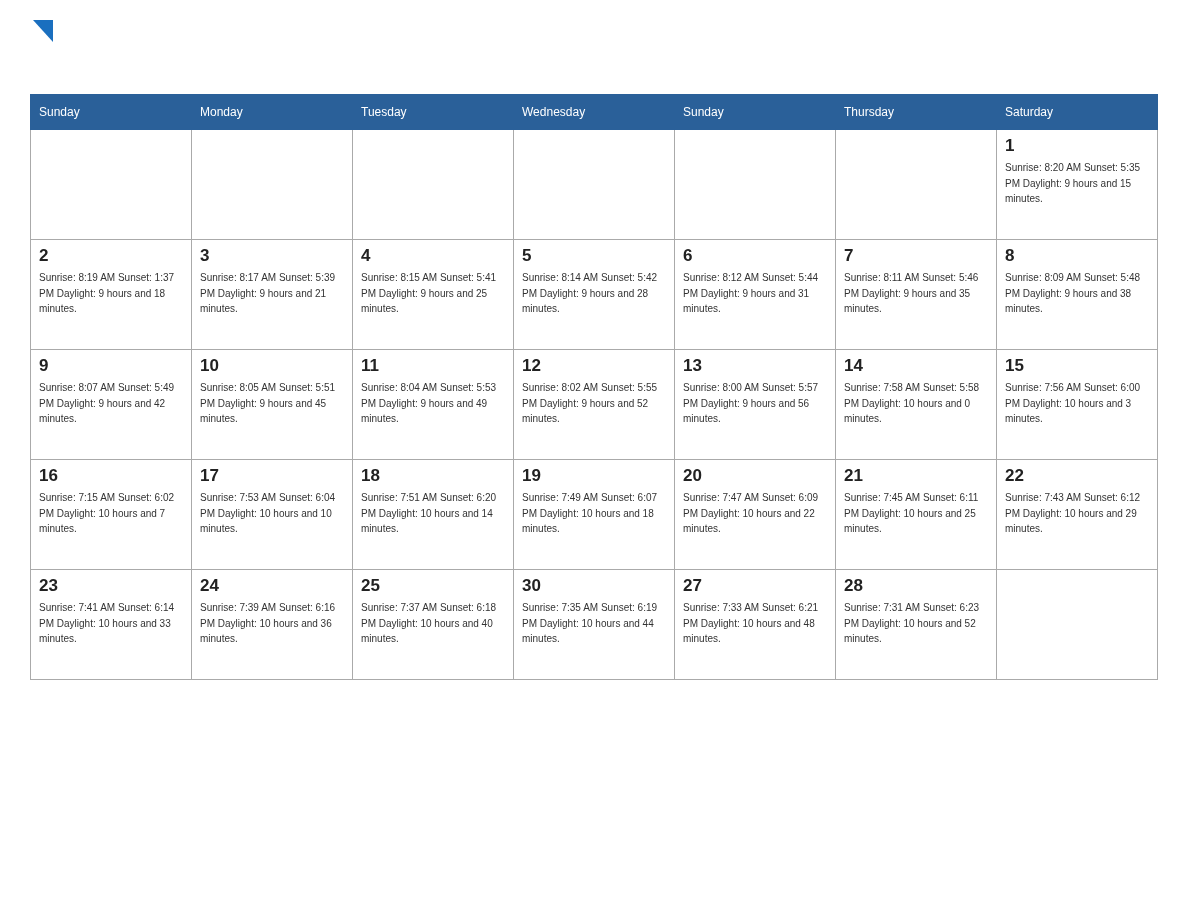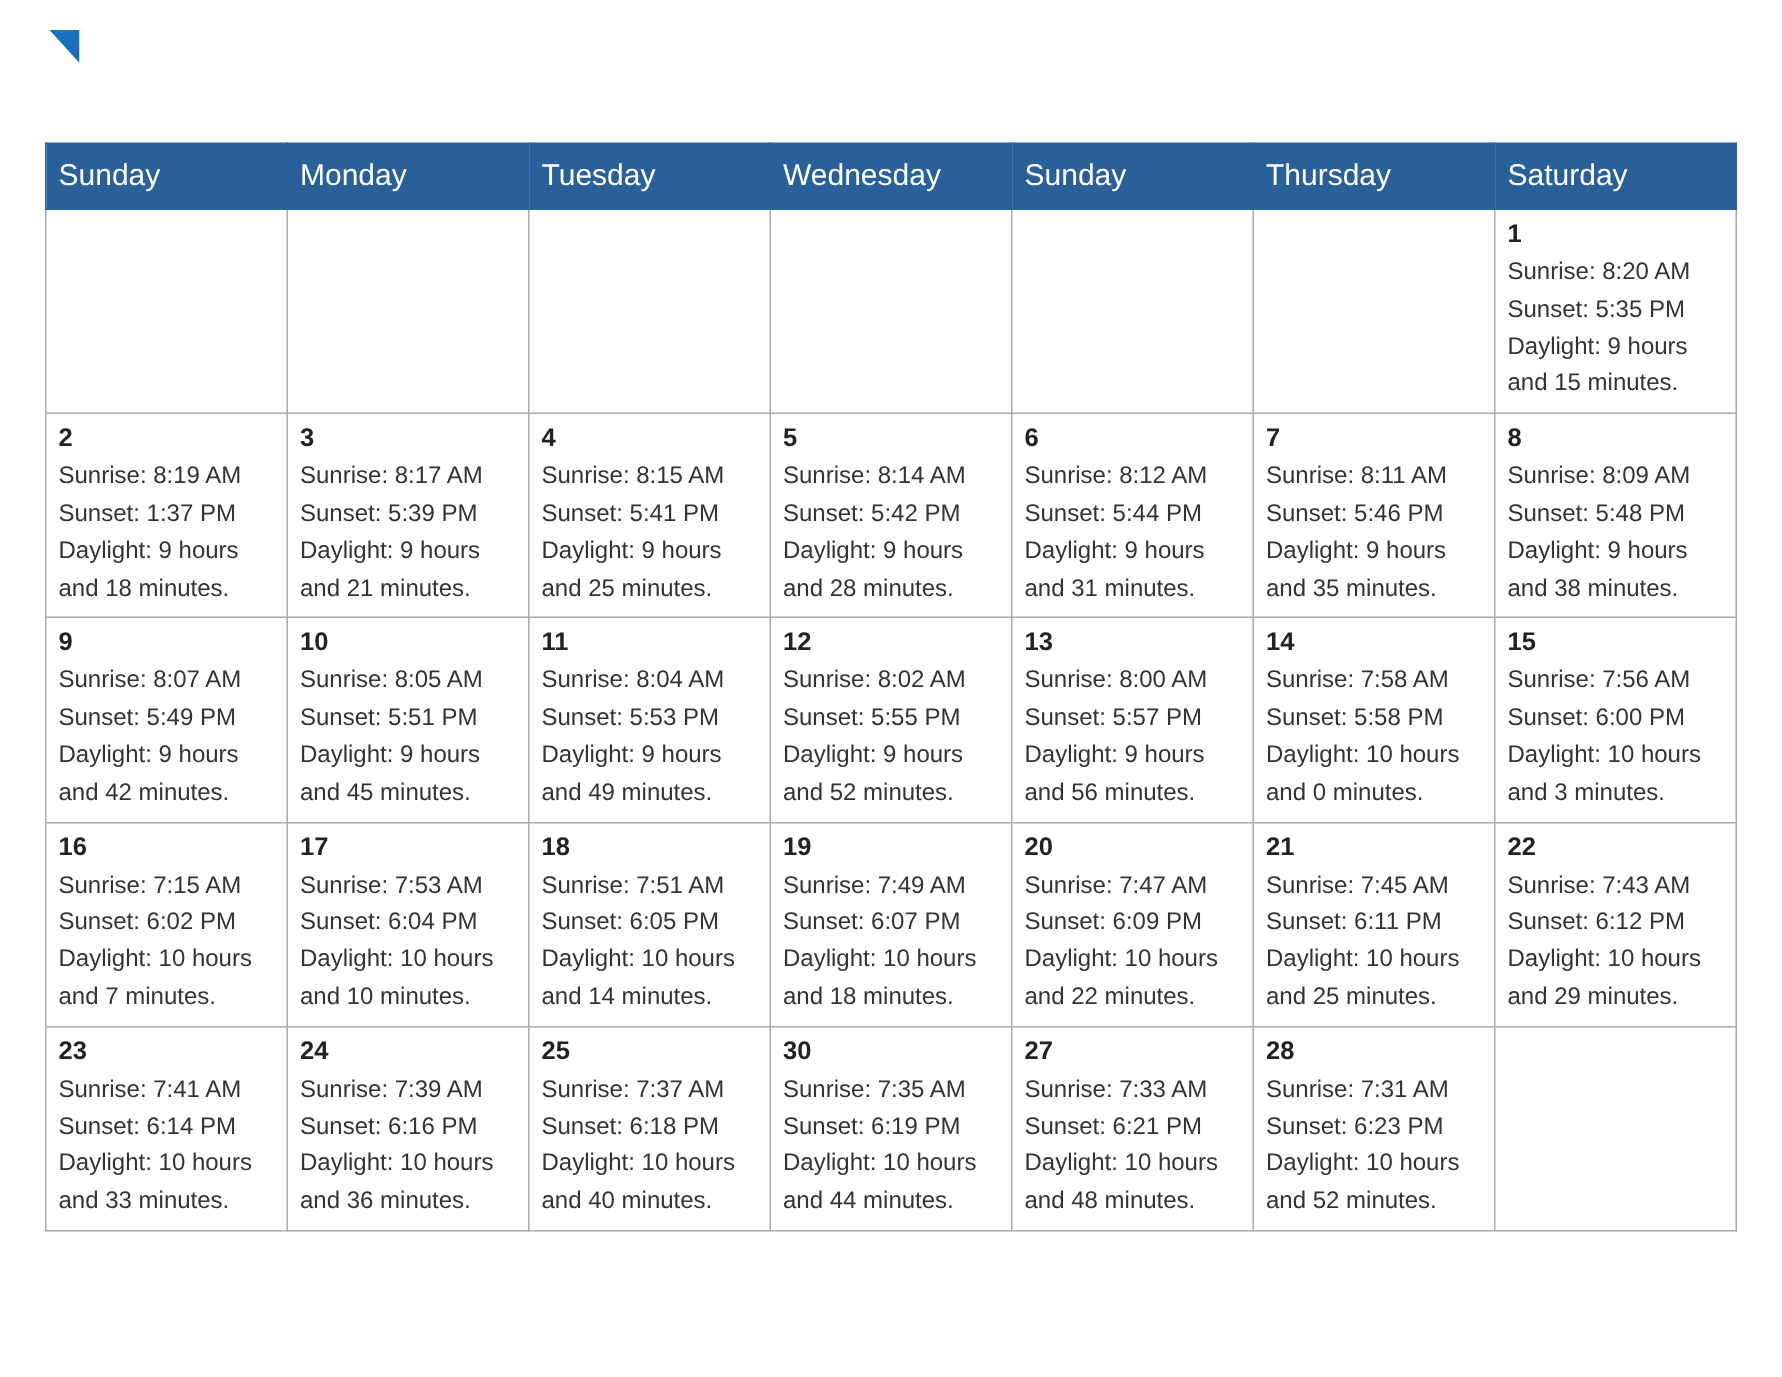--- a/index.html
+++ b/index.html
@@ -37,41 +37,41 @@
       margin-top: 4px;
     }
     table {
       width: 100%;
       border-collapse: collapse;
       table-layout: fixed;
     }
     thead th {
       background: #2a6099;
       color: #fff;
-      font-size: 20px;
+      font-size: 12px;
       font-weight: normal;
       padding: 10px 8px;
       border: 1px solid #2a6099;
       text-align: left;
     }
     tbody td {
       border: 1px solid #aaa;
       vertical-align: top;
       padding: 6px 8px;
       height: 110px;
     }
     .day-num {
       font-size: 17px;
       font-weight: bold;
       color: #222;
       display: block;
       margin-bottom: 4px;
     }
     .day-info {
-      font-size: 16px;
+      font-size: 10px;
       color: #333;
       line-height: 1.55;
     }
     td.empty {
       background: #f9f9f9;
     }
     tbody tr:nth-child(odd) td {
       background: #fff;
     }
     tbody tr:nth-child(even) td {
@@ -258,21 +258,21 @@
         <td>
           <span class="day-num">17</span>
           <div class="day-info">Sunrise: 7:53 AM
 Sunset: 6:04 PM
 Daylight: 10 hours
 and 10 minutes.</div>
         </td>
         <td>
           <span class="day-num">18</span>
           <div class="day-info">Sunrise: 7:51 AM
-Sunset: 6:05 PM
+Sunset: 6:20 PM
 Daylight: 10 hours
 and 14 minutes.</div>
         </td>
         <td>
           <span class="day-num">19</span>
           <div class="day-info">Sunrise: 7:49 AM
 Sunset: 6:07 PM
 Daylight: 10 hours
 and 18 minutes.</div>
         </td>

